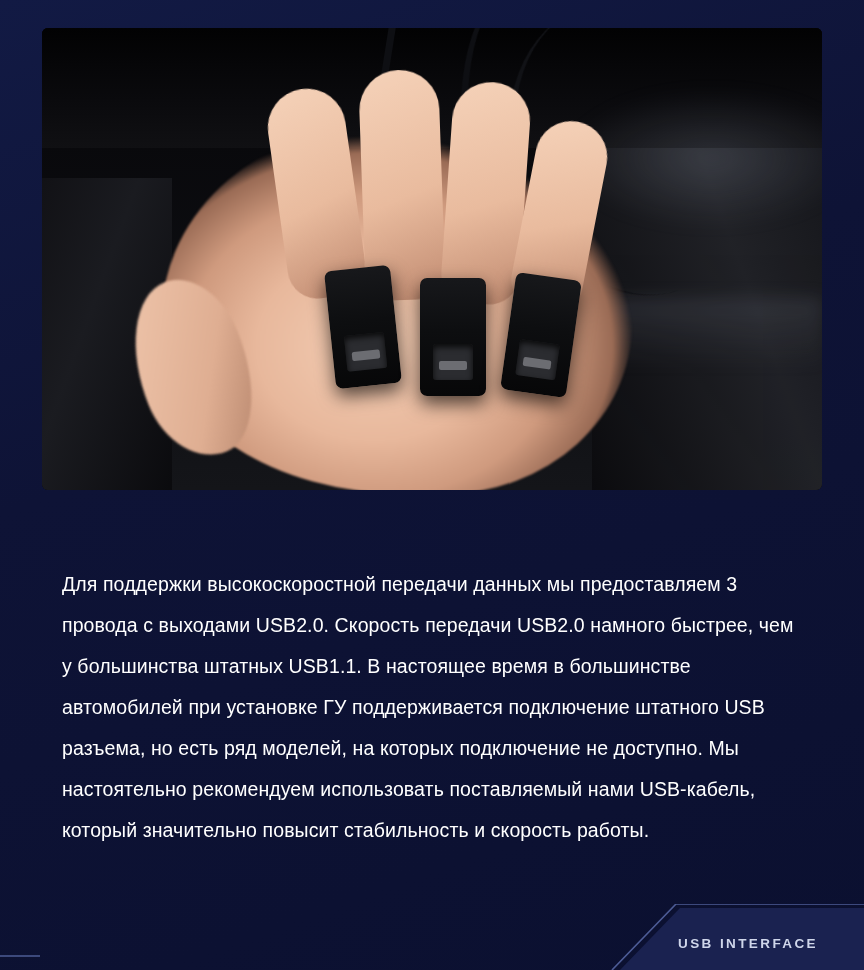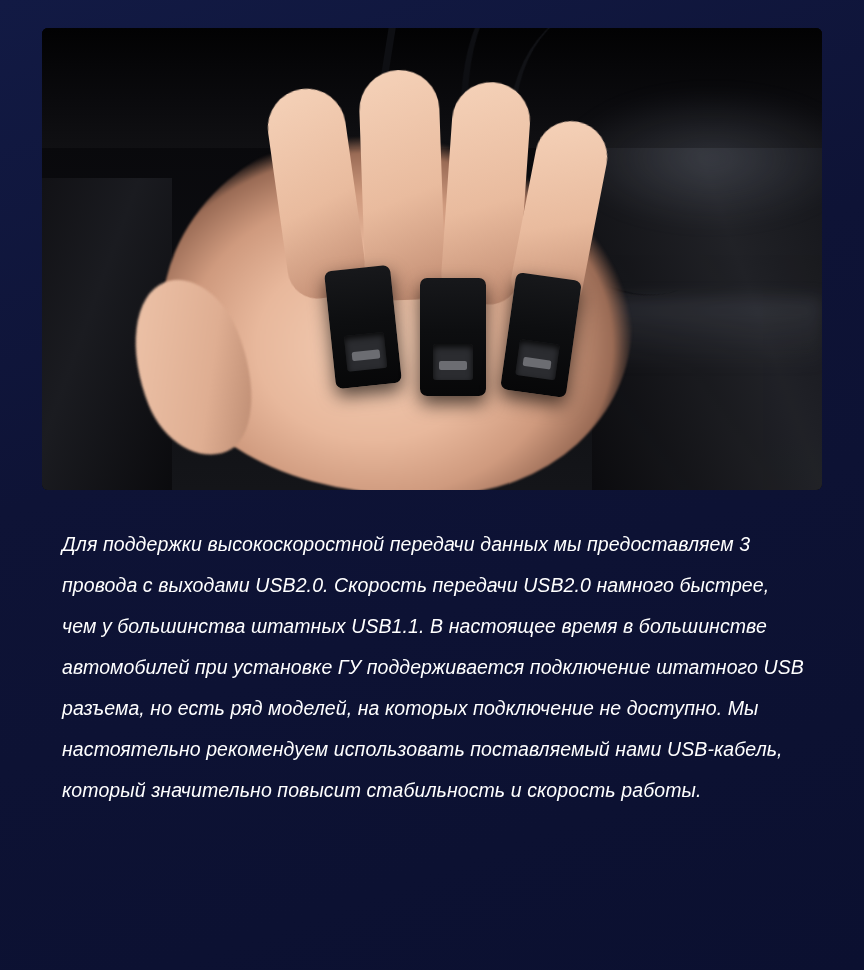--- a/index.html
+++ b/index.html
@@ -114,28 +114,27 @@
     width: 28px; height: 9px; background: #6c6d72; border-radius: 2px;
   }
   .u1 { left: 288px; top: 240px; transform: rotate(-6deg); }
   .u2 { left: 378px; top: 250px; transform: rotate(0deg); }
   .u3 { left: 466px; top: 248px; transform: rotate(8deg); }
 
   
   .copy {
     position: absolute;
     left: 62px;
-    top: 524px;
+    top: 564px;
     width: 742px;
     color: #ffffff;
     font-size: 19.5px;
     line-height: 41px;
     letter-spacing: .1px;
     font-weight: 400;
-    font-style: italic;
   }
 
   
   .footer {
     position: absolute;
     left: 0; bottom: 0; width: 864px; height: 66px;
   }
   .footer-sweep {
     position: absolute;
     left: 0; bottom: 0; width: 864px; height: 66px;
@@ -176,14 +175,24 @@
       <div class="thumb"></div>
 
       <div class="usb u1"></div>
       <div class="usb u2"></div>
       <div class="usb u3"></div>
     </div>
   </div>
 
   <p class="copy">Для поддержки высокоскоростной передачи данных мы предоставляем 3 провода с выходами USB2.0. Скорость передачи USB2.0 намного быстрее, чем у большинства штатных USB1.1. В настоящее время в большинстве автомобилей при установке ГУ поддерживается подключение штатного USB разъема, но есть ряд моделей, на которых подключение не доступно. Мы настоятельно рекомендуем использовать поставляемый нами USB-кабель, который значительно повысит стабильность и скорость работы.</p>
 
+  <div class="footer">
+    <div class="footer-sweep">
+      <svg width="864" height="66" viewBox="0 0 864 66" xmlns="http://www.w3.org/2000/svg">
+        <path d="M620 66 L680 4 L864 4 L864 66 Z" fill="#1a2250"></path>
+        <path d="M612 66 L676 0 L864 0" fill="none" stroke="#4d5c96" stroke-width="1.6"></path>
+        <path d="M0 52 L40 52" stroke="#4d5c96" stroke-width="1.6"></path>
+      </svg>
+    </div>
+    <div class="footer-label">USB INTERFACE</div>
+  </div>
 
 </div>
 
 </body></html>

